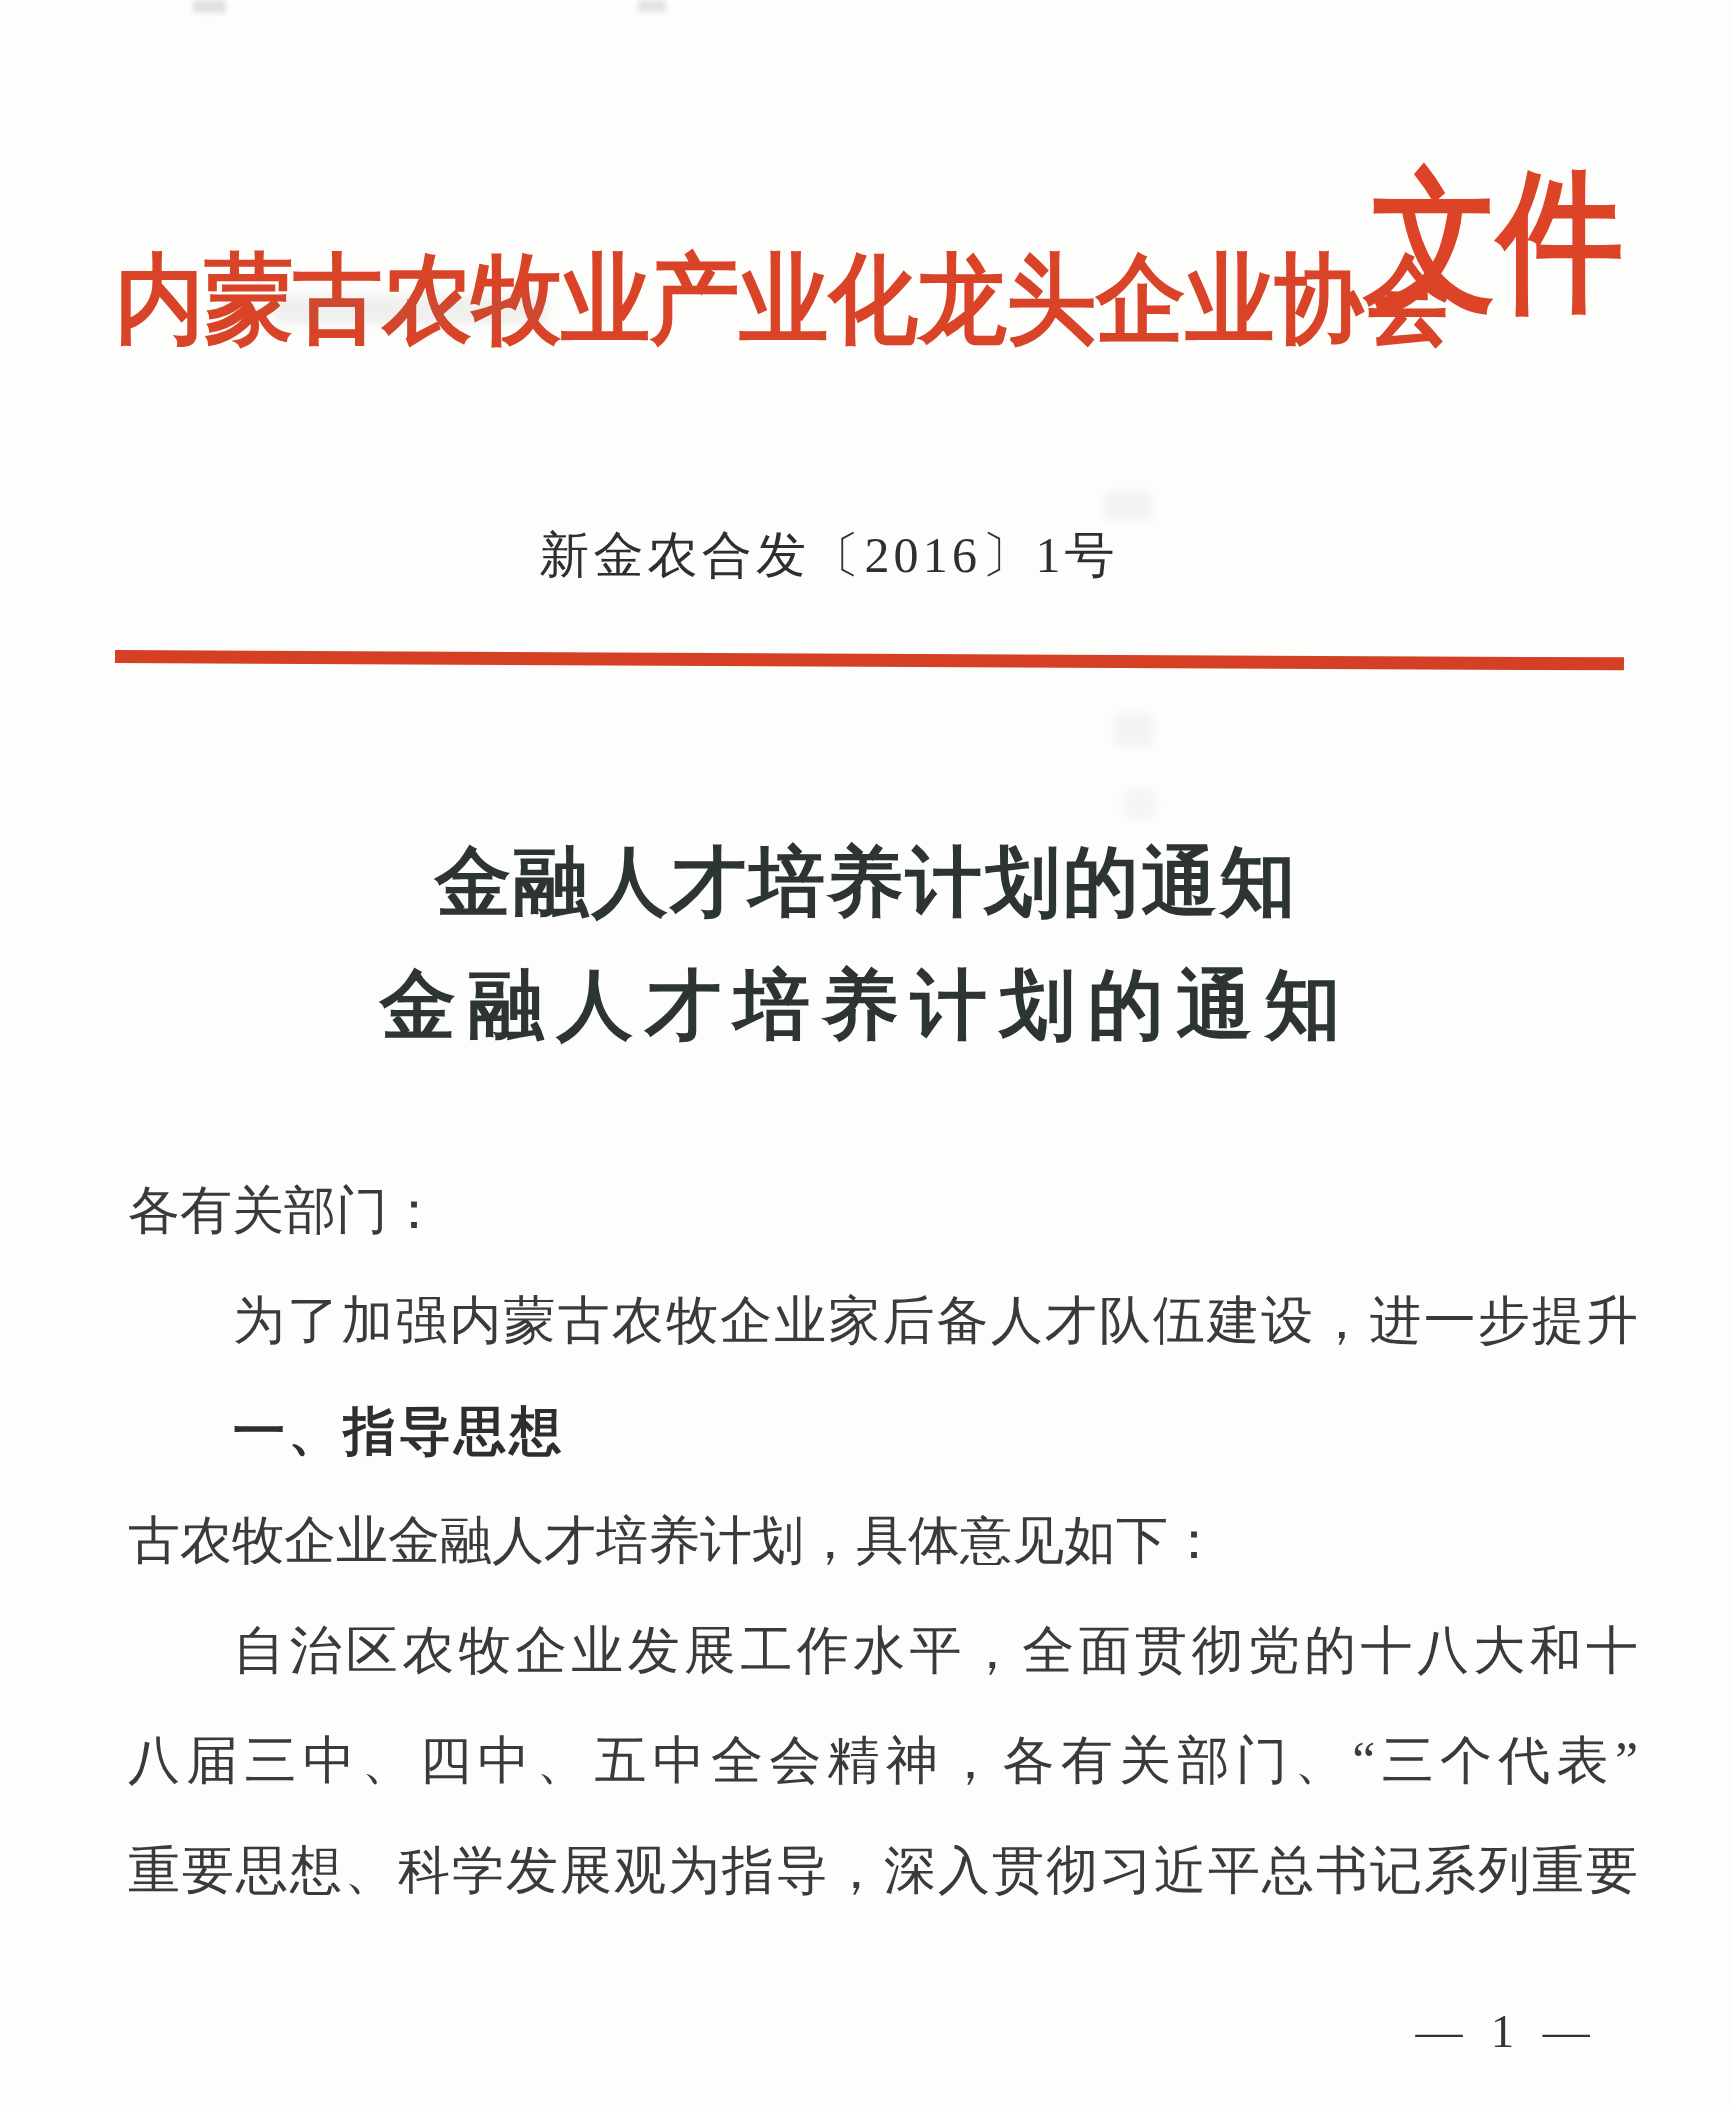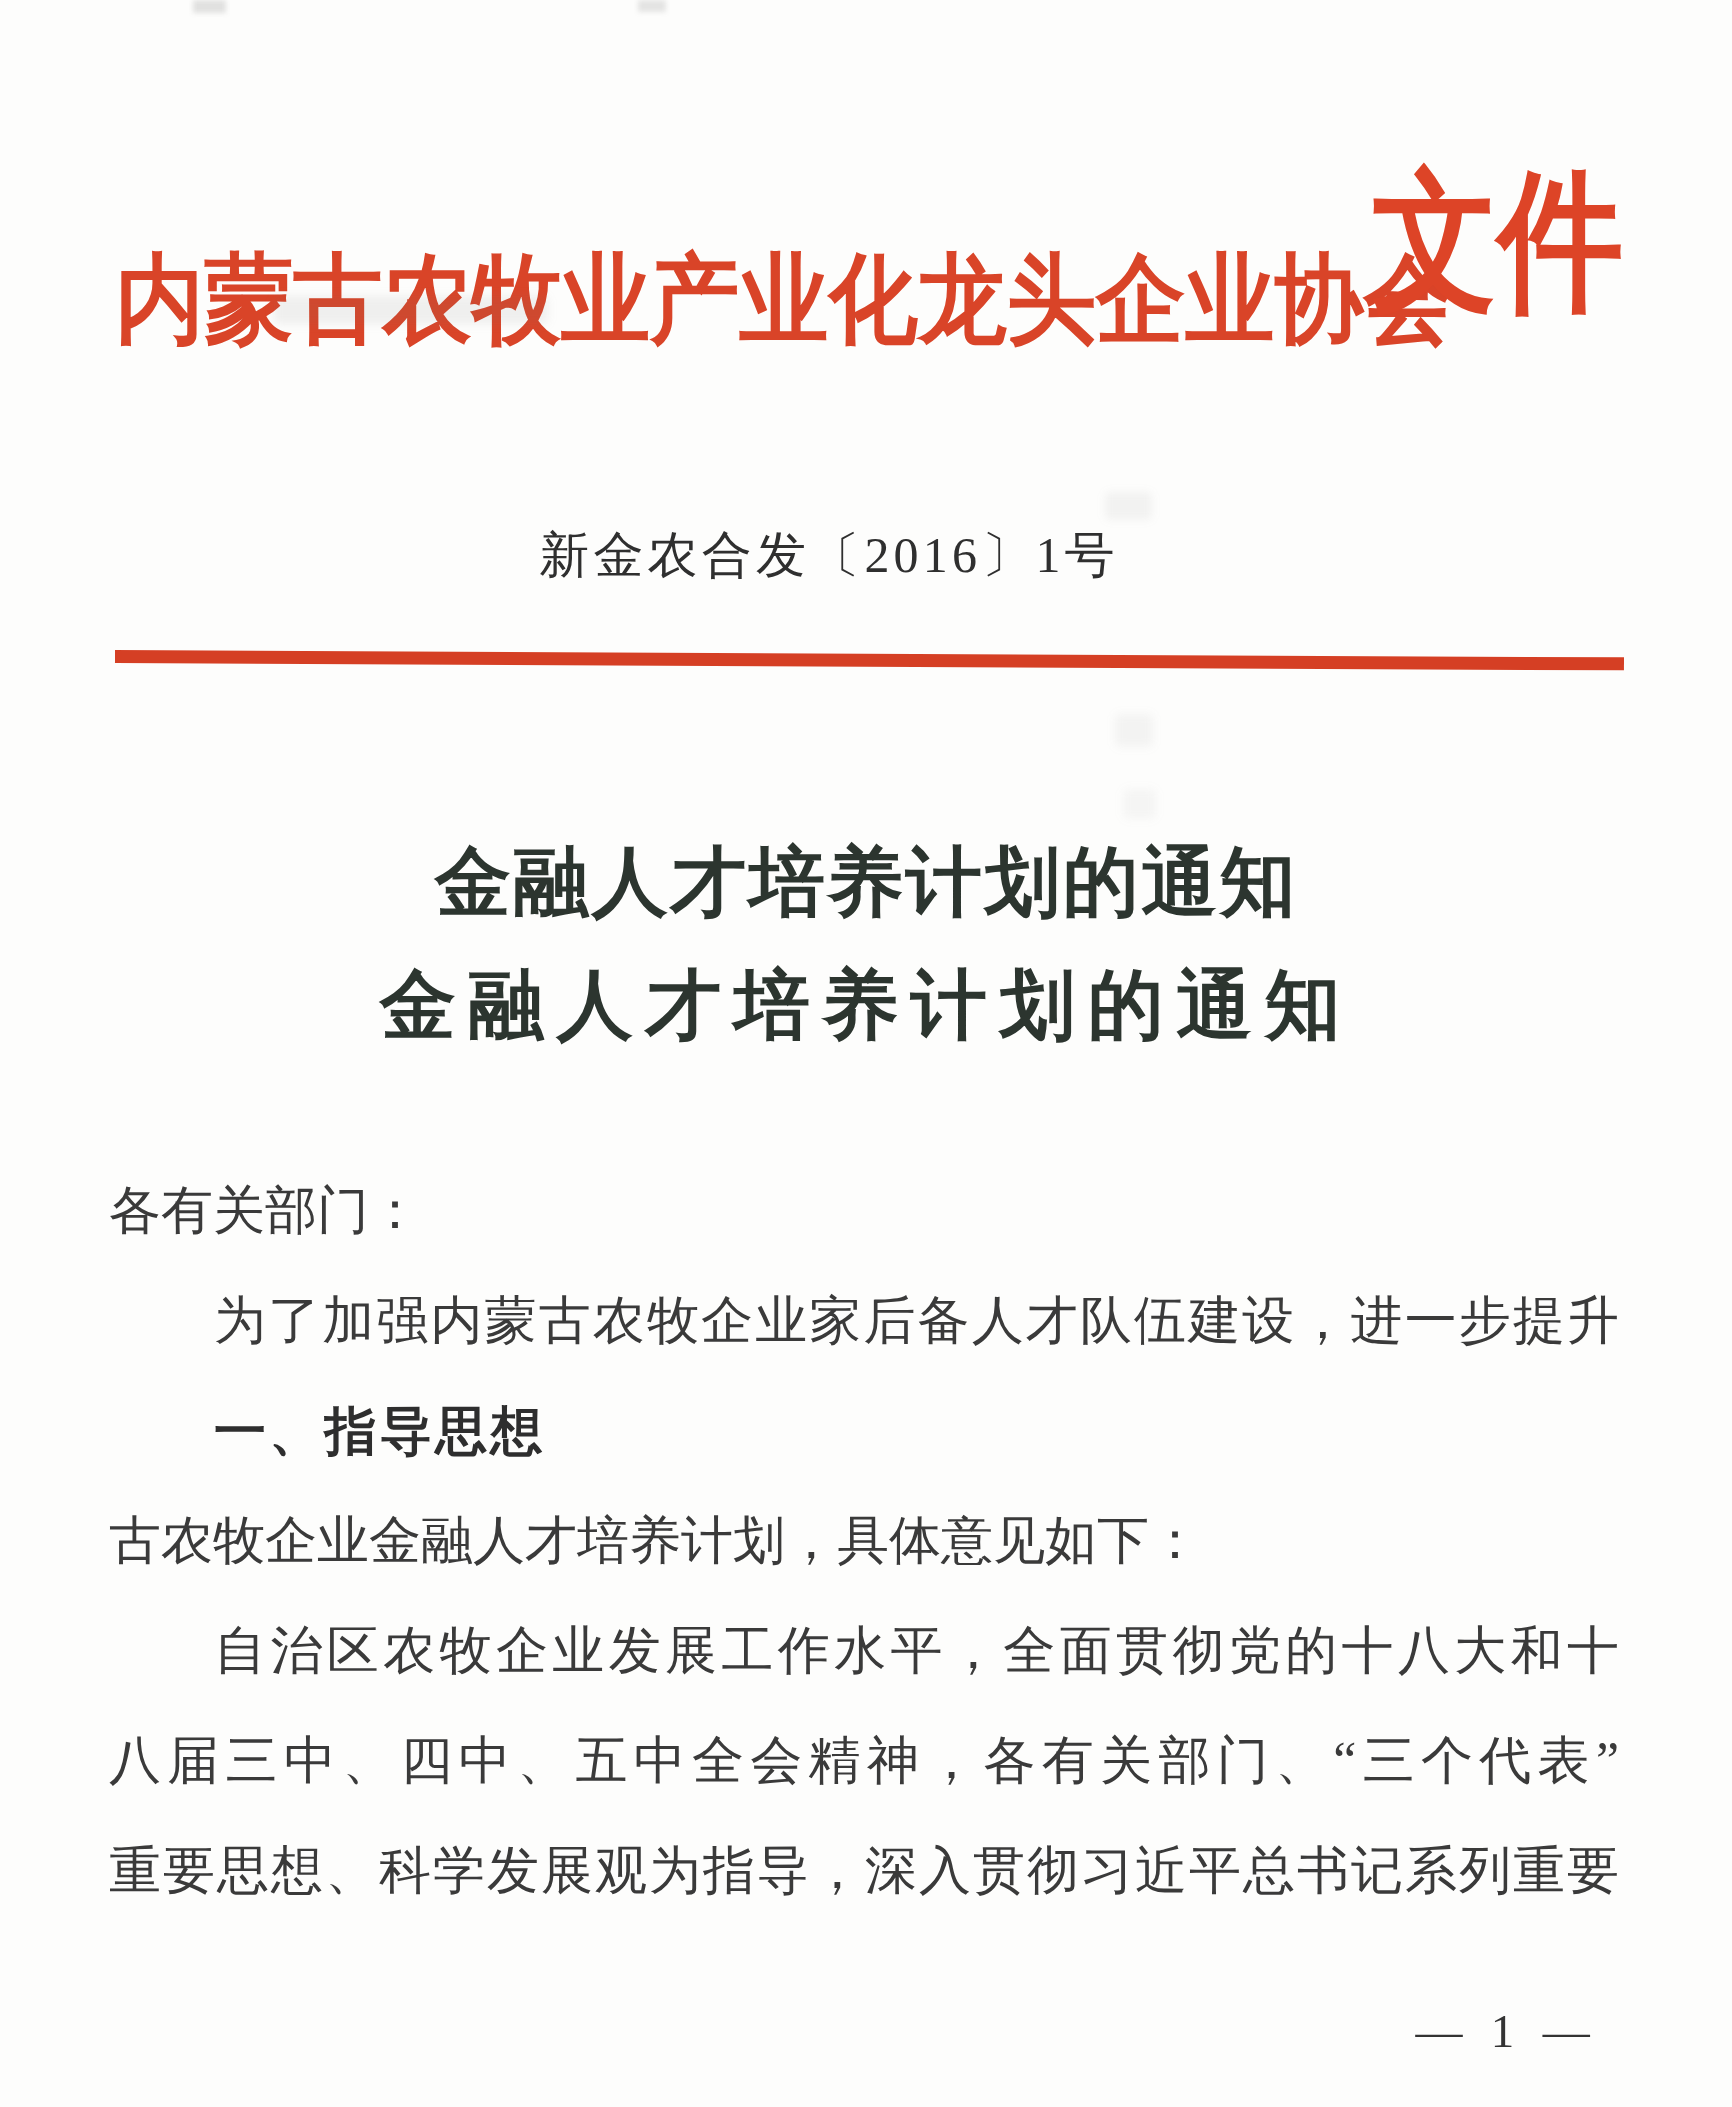--- a/index.html
+++ b/index.html
@@ -81,21 +81,21 @@
   .title-line2 {
     margin-top: 47px;
     font-size: 76px;
     letter-spacing: 12.5px;
     line-height: 1.0;
     white-space: nowrap;
   }
   
   .body-block {
     position: absolute;
-    left: 109px; top: 1156px;
+    left: 128px; top: 1156px;
     width: 1510px;
     font-size: 52px;
     color: #3a3a3a;
   }
   .line {
     height: 110px;
     line-height: 110px;
     white-space: nowrap;
   }
   .just {

